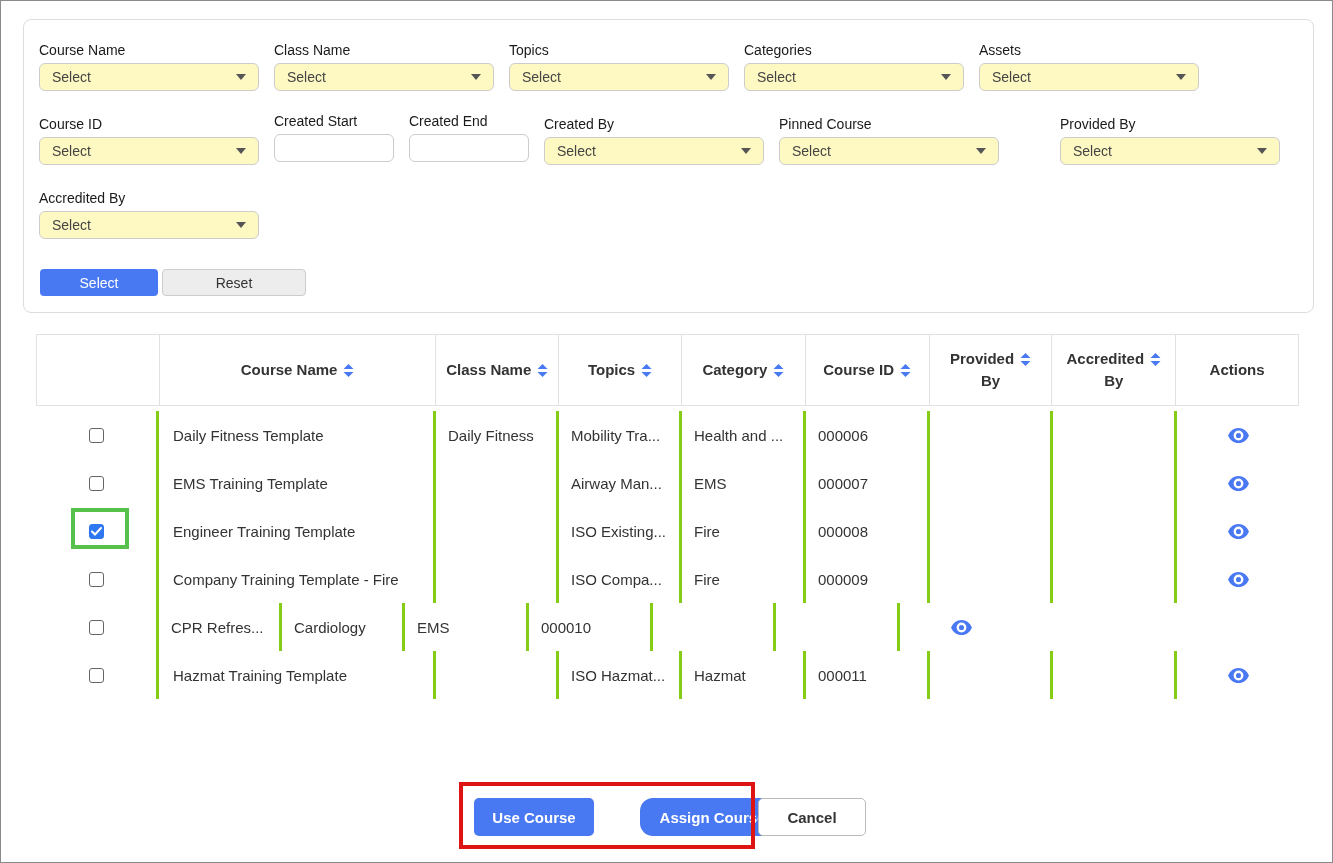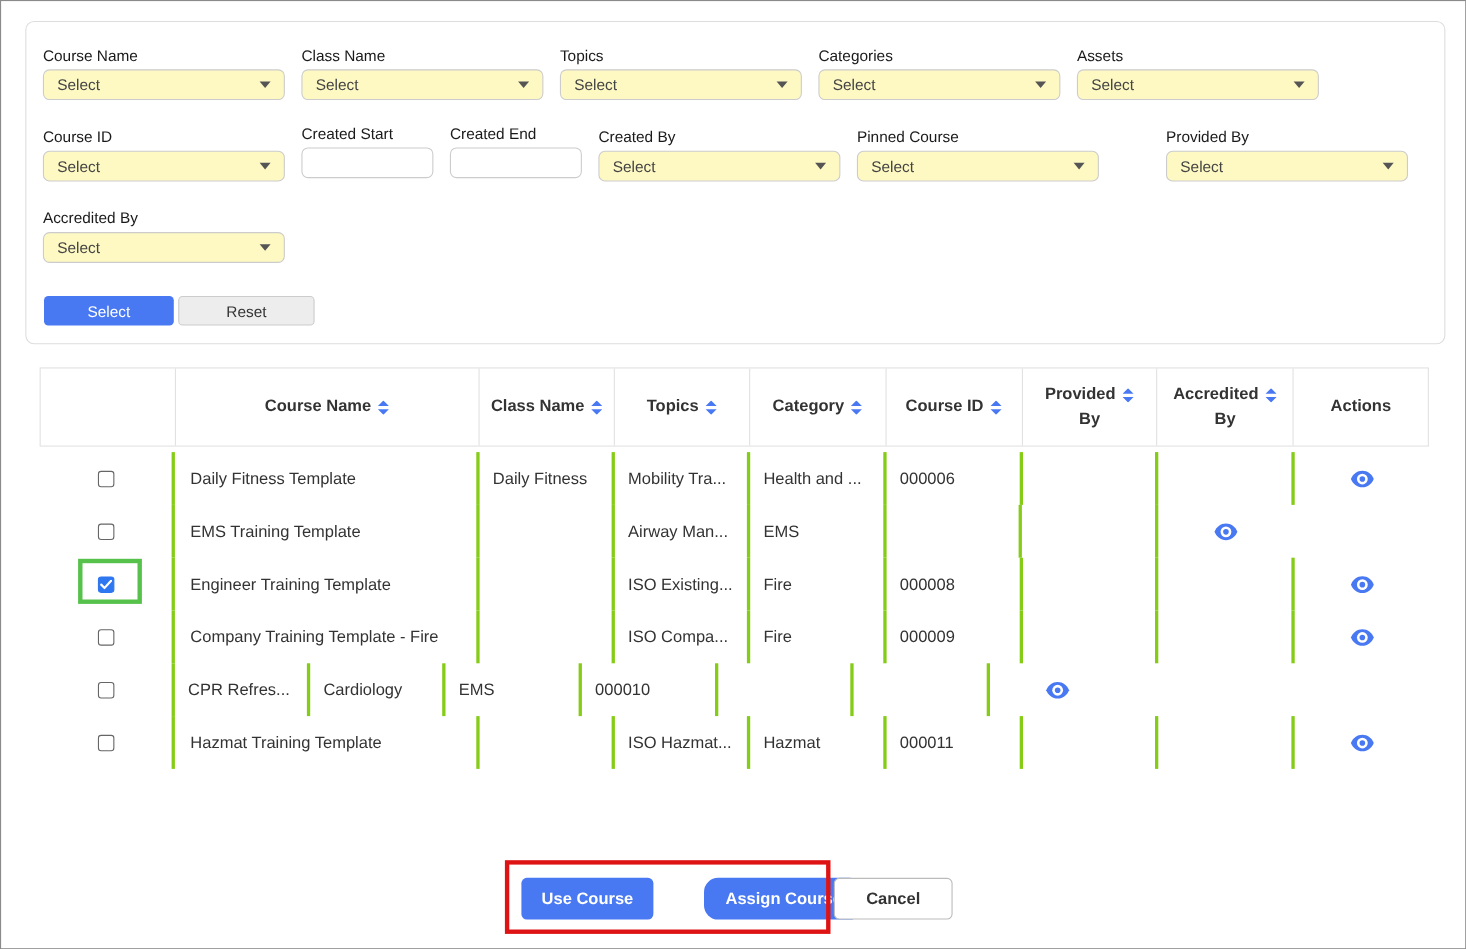--- a/index.html
+++ b/index.html
@@ -43,21 +43,21 @@
   .f-pinned-course { left:755px; top:96px; }
   .f-provided-by   { left:1036px; top:96px; }
   .f-accredited-by { left:15px;  top:170px; }
 
   .btn { border:none; border-radius:4px; font-family:"Liberation Sans", sans-serif; cursor:pointer; }
   .search-btn {
     position:absolute; left:16px; top:249px; width:118px; height:27px;
     background:#4878f2; color:#fff; font-size:14px;
   }
   .reset-btn {
-    position:absolute; left:138px; top:249px; width:124px; height:27px;
+    position:absolute; left:138px; top:249px; width:144px; height:27px;
     background:#ededed; color:#333; font-size:14px; border:1px solid #ccc;
   }
 
   
   .course-table { position:absolute; left:35px; top:333px; width:1263px; }
   .thead {
     display:flex; height:72px; border:1px solid #e2e2e2; background:#fff;
   }
   .th {
     display:flex; flex-direction:column; align-items:center; justify-content:center;
@@ -350,20 +350,23 @@
           </div>
           <div class="td" style="width: 123px;">
             <span></span>
           </div>
           <div class="td" style="width: 123px;">
             <span>Airway Man...</span>
           </div>
           <div class="td" style="width: 124px;">
             <span>EMS</span>
           </div>
+          <div class="td" style="width: 124px;">
+            <span>000007</span>
+          </div>
           <div class="td" style="width: 123px;">
             <span></span>
           </div>
           <div class="td" style="width: 124px;">
             <span></span>
           </div>
           <div class="td c-center" style="width: 122px;">
             <button class="eye-btn">
               <svg width="23" height="17" viewBox="0 0 24 18">
                 <path d="M12 1C7 1 2.9 4.1 1 9c1.9 4.9 6 8 11 8s9.1-3.1 11-8C21.1 4.1 17 1 12 1z" fill="#4878f2"></path>

